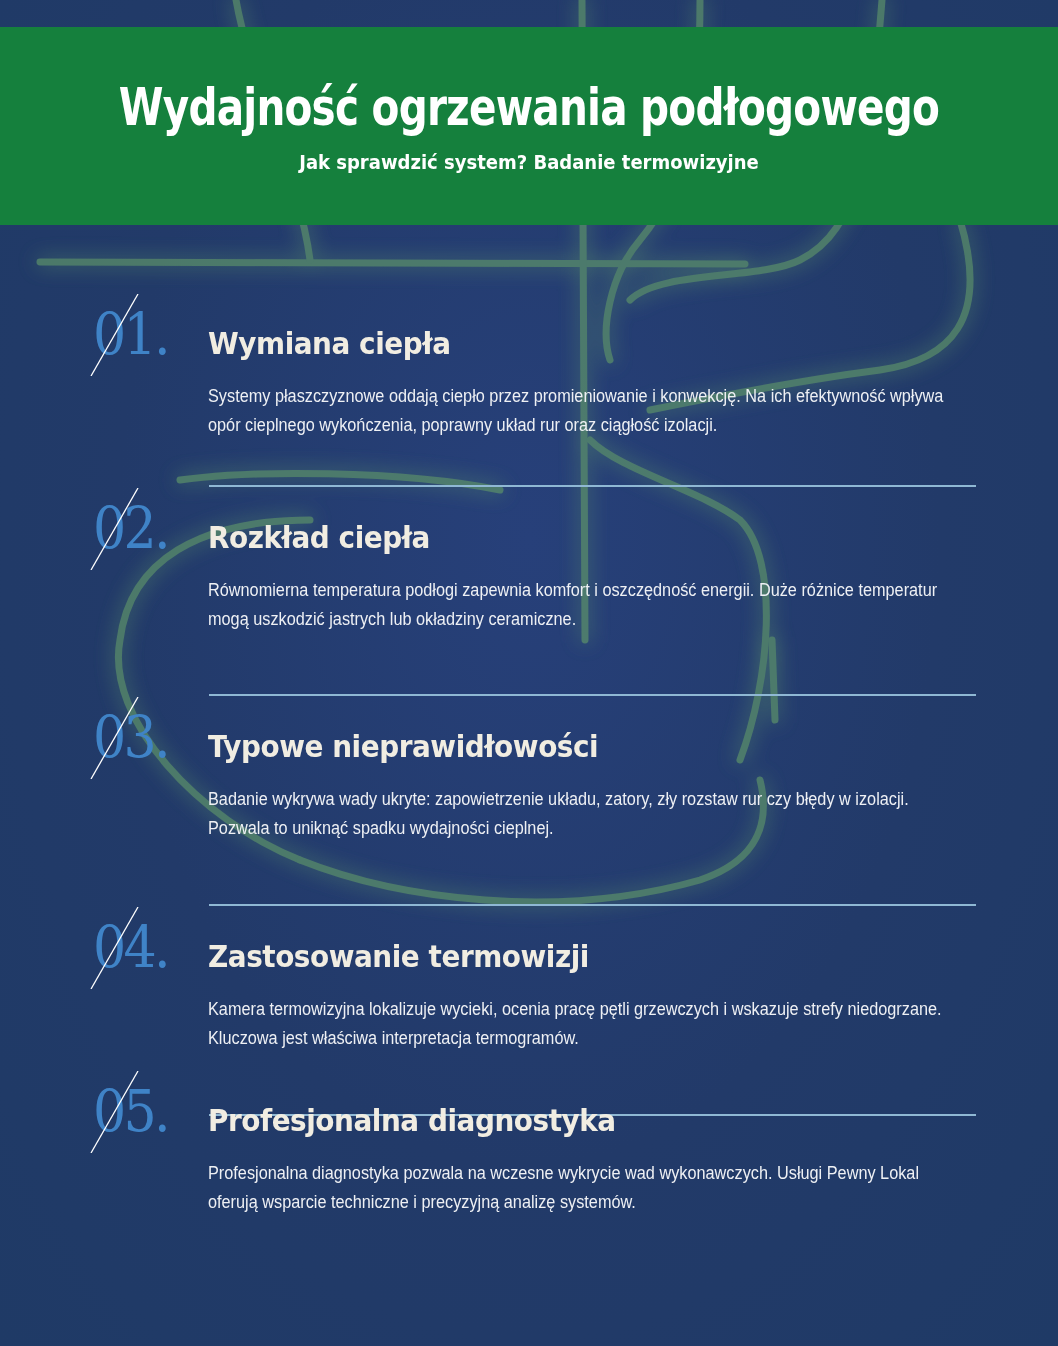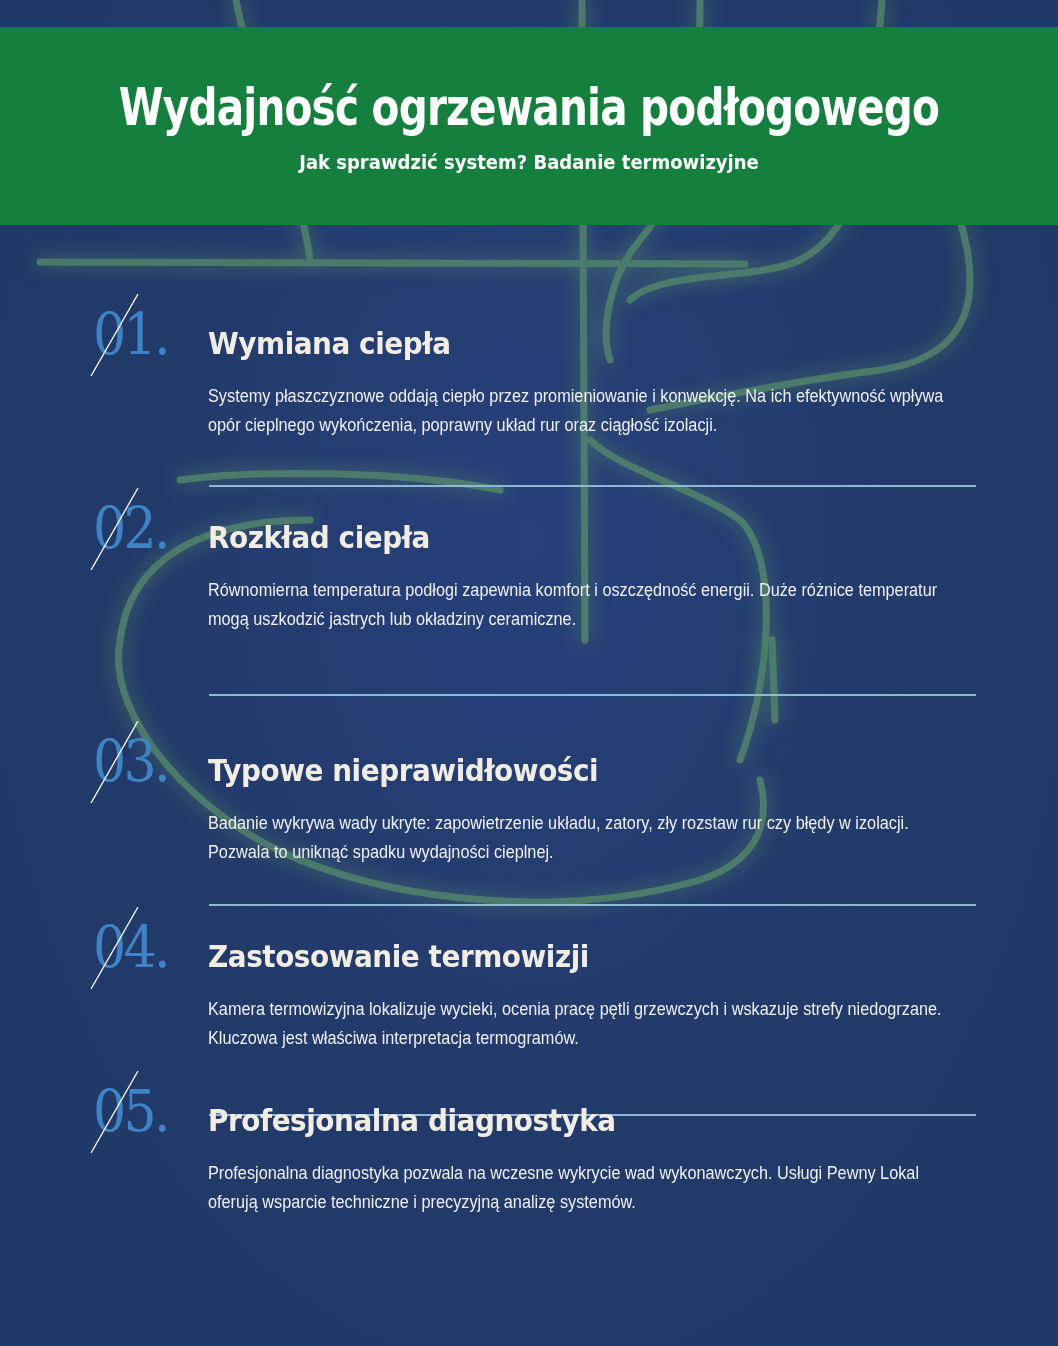--- a/index.html
+++ b/index.html
@@ -102,21 +102,21 @@
 <div class="section" style="top:496px;padding-left:38px;">
   <div class="num">02.</div>
   <svg class="slash" viewBox="0 0 50 82">
       <line x1="1" y1="82" x2="48" y2="0" stroke="#ffffff" stroke-width="1.3"></line>
     </svg>
   <div class="sec-title">Rozkład ciepła</div>
   <div class="sec-text">Równomierna temperatura podłogi zapewnia komfort i oszczędność energii. Duże różnice temperatur mogą uszkodzić jastrych lub okładziny ceramiczne.</div>
 </div>
 <div class="divider" style="top:694px;"></div>
 
-<div class="section" style="top:705px;margin-top:24px;">
+<div class="section" style="top:705px;">
   <div class="num">03.</div>
   <svg class="slash" viewBox="0 0 50 82">
       <line x1="1" y1="82" x2="48" y2="0" stroke="#ffffff" stroke-width="1.3"></line>
     </svg>
   <div class="sec-title">Typowe nieprawidłowości</div>
   <div class="sec-text">Badanie wykrywa wady ukryte: zapowietrzenie układu, zatory, zły rozstaw rur czy błędy w izolacji. Pozwala to uniknąć spadku wydajności cieplnej.</div>
 </div>
 <div class="divider" style="top:904px;"></div>
 
 <div class="section" style="top:915px;">

